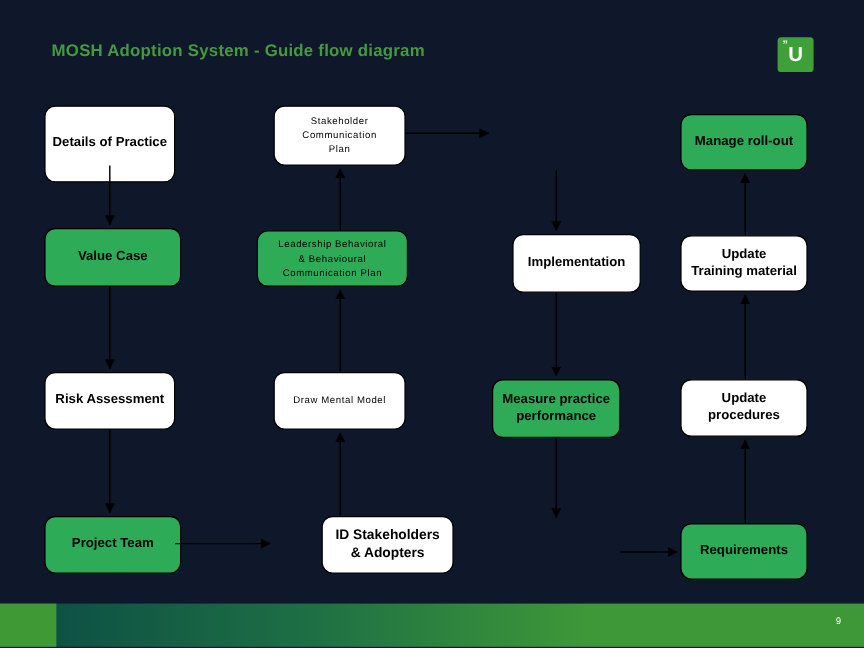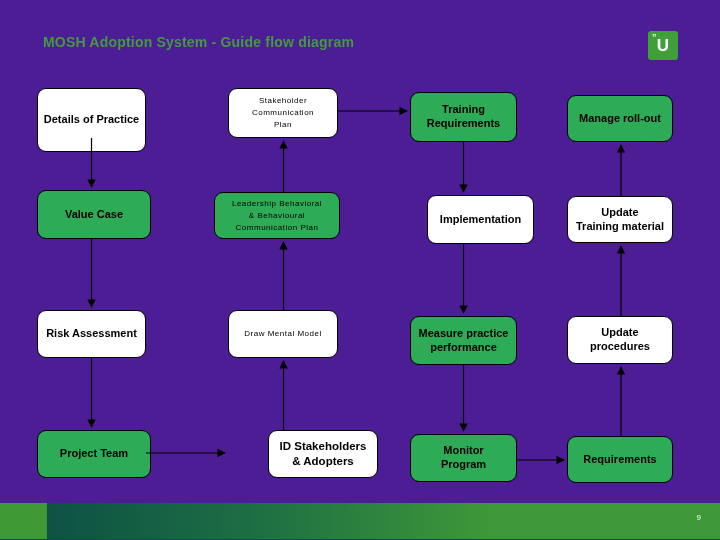--- a/index.html
+++ b/index.html
@@ -4,21 +4,21 @@
 <style>
   html, body { margin: 0; padding: 0; }
   body {
     font-family: "Liberation Sans", sans-serif;
     background: #fff;
   }
   .slide {
     position: relative;
     width: 720px;
     height: 540px;
-    background: #4c1d95;
+    background: #0f172a;
     overflow: hidden;
   }
   .slide-title {
     position: absolute;
     left: 43px;
     top: 34px;
     font-size: 14px;
     font-weight: bold;
     color: var(--title-green, #449a3e);
     letter-spacing: 0.2px;
@@ -107,44 +107,40 @@
 
   <div class="logo">
     <span class="logo-quote">”</span>
     <span class="logo-letter">U</span>
   </div>
 
   <div class="node white bold-label" style="left:37px;  top:88px;  width:109px; height:64px;">Details of Practice</div>
   <div class="node white small-label" style="left:228px; top:88px;  width:110px; height:50px;">Stakeholder
 Communication
 Plan</div>
-  <div class="node green bold-label" style="left:410px; top:92px;  width:107px; height:50px;">Training
-Requirements</div>
   <div class="node green bold-label" style="left:567px; top:95px;  width:106px; height:47px;">Manage roll-out</div>
 
   <div class="node green bold-label" style="left:37px;  top:190px; width:114px; height:49px;">Value Case</div>
   <div class="node green small-label" style="left:214px; top:192px; width:126px; height:47px;">Leadership  Behavioral
 &amp;  Behavioural
 Communication Plan</div>
   <div class="node white bold-label" style="left:410px; top:195px; width:107px; height:49px;margin-left:17px;">Implementation</div>
   <div class="node white bold-label" style="left:567px; top:196px; width:106px; height:47px;">Update
 Training material</div>
 
   <div class="node white bold-label" style="left:37px;  top:310px; width:109px; height:48px;">Risk Assessment</div>
   <div class="node white small-label" style="left:228px; top:310px; width:110px; height:48px;">Draw Mental Model</div>
   <div class="node green bold-label" style="left:410px; top:316px; width:107px; height:49px;">Measure practice
 performance</div>
   <div class="node white bold-label" style="left:567px; top:316px; width:106px; height:48px;">Update
 procedures</div>
 
   <div class="node green bold-label" style="left:37px;  top:430px; width:114px; height:48px;">Project Team</div>
   <div class="node white mid-label" style="left:228px; top:430px; width:110px; height:48px;">ID Stakeholders
 &amp; Adopters</div>
-  <div class="node green bold-label" style="left:410px; top:434px; width:107px; height:48px;">Monitor
-Program</div>
   <div class="node green bold-label" style="left:567px; top:436px; width:106px; height:47px;">Requirements</div>
 
   <svg class="connectors" viewBox="0 0 720 540">
     <defs>
       <marker id="arrow" viewBox="0 0 10 10" refX="9" refY="5" markerWidth="7" markerHeight="7" orient="auto-start-reverse">
         <path d="M0,0 L10,5 L0,10 z" fill="#000"></path>
       </marker>
     </defs>
     <line x1="91.5" y1="138" x2="91.5" y2="187" stroke="#000" stroke-width="1.2" marker-end="url(#arrow)"></line>
     <line x1="91.5" y1="239" x2="91.5" y2="307" stroke="#000" stroke-width="1.2" marker-end="url(#arrow)"></line>

